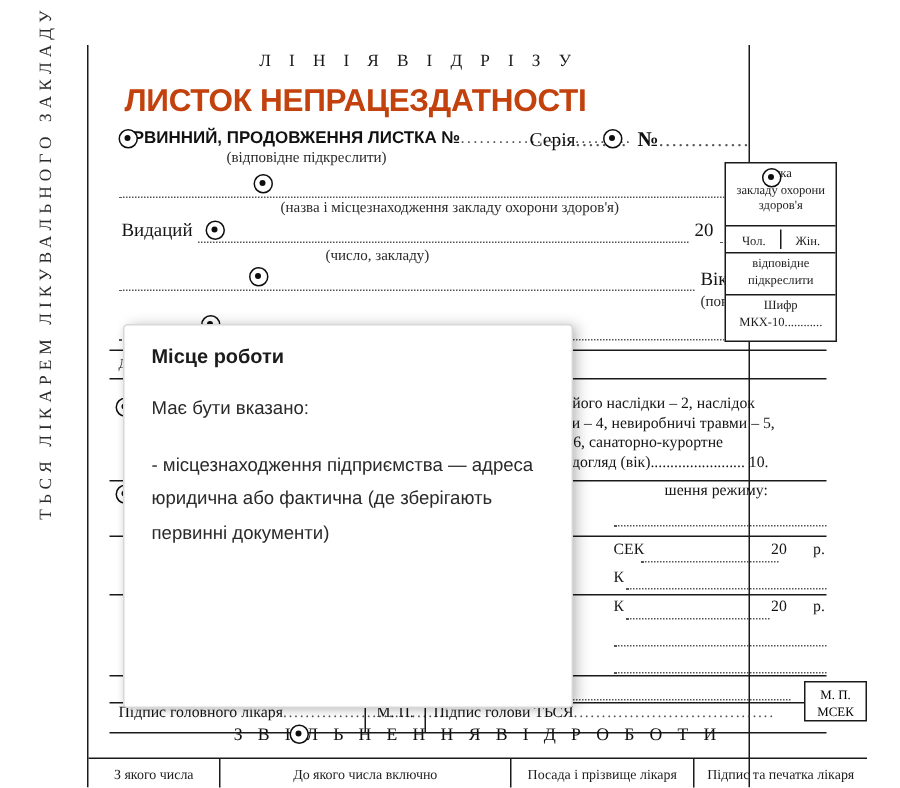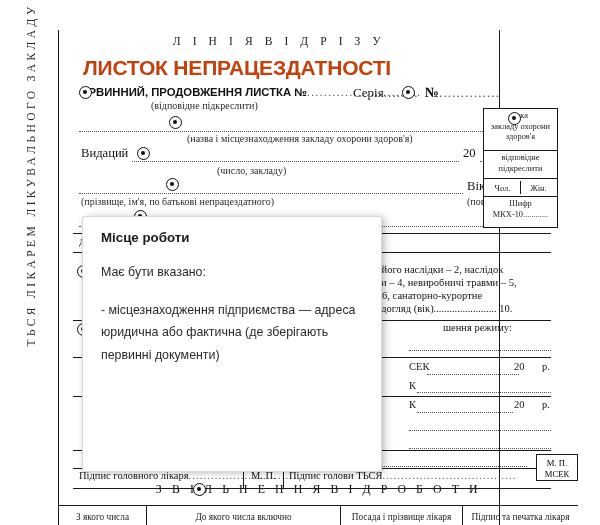--- a/index.html
+++ b/index.html
@@ -257,21 +257,20 @@
     <div class="hl" style="left:73px; top:131px; width:327px;"></div>
     <div class="lbl" style="left:404px; top:116px;">20</div>
     <div class="hl" style="left:421px; top:131px; width:42px;"></div>
     <div class="lbl" style="left:468px; top:116px;">р.</div>
     <div class="subnote" style="left:158px; top:135px;">(число, закладу)</div>
 
     <div class="marker" style="left:107px; top:148px;"></div>
     <div class="hl" style="left:20px; top:163px; width:384px;"></div>
     <div class="lbl" style="left:408px; top:149px;">Вік</div>
     <div class="hl" style="left:430px; top:163px; width:62px;"></div>
-    <div class="subnote" style="left:22px; top:166px;">(прізвище, ім'я, по батькові непрацездатного)</div>
     <div class="subnote" style="left:408px; top:166px;">(повних років)</div>
 
     <div class="marker" style="left:75px; top:180px;"></div>
     <div class="hl" style="left:20px; top:196px; width:472px;"></div>
 
     <div class="hrule" style="left:14px; top:203px; width:478px;"></div>
     <div class="lbl-xs" style="left:20px; top:207px;">Діагноз пере</div>
     <div class="hrule" style="left:14px; top:222px; width:478px;"></div>
 
     <div class="marker" style="left:18px; top:235px;"></div>
@@ -341,27 +340,27 @@
       </div>
 
     </div>
 
     <div class="stampbox">
       <div class="cell sb-1">
         <span>атка</span><br>
         <span>закладу охорони</span><br>
         <span>здоров'я</span>
       </div>
+      <div class="cell sb-2">
+        <div>Чол.</div>
+        <div>Жін.</div>
+      </div>
       <div class="cell sb-3">
         <span>відповідне</span><br>
         <span>підкреслити</span>
-      </div>
-      <div class="cell sb-2">
-        <div>Чол.</div>
-        <div>Жін.</div>
       </div>
       <div class="cell sb-4">
         <span>Шифр</span><br>
         <span>МКХ-10............</span>
       </div>
     </div>
     <div class="marker" style="left:449px; top:82px;"></div>
 
     <div class="mpbox">
       <span>М. П.</span><br>

